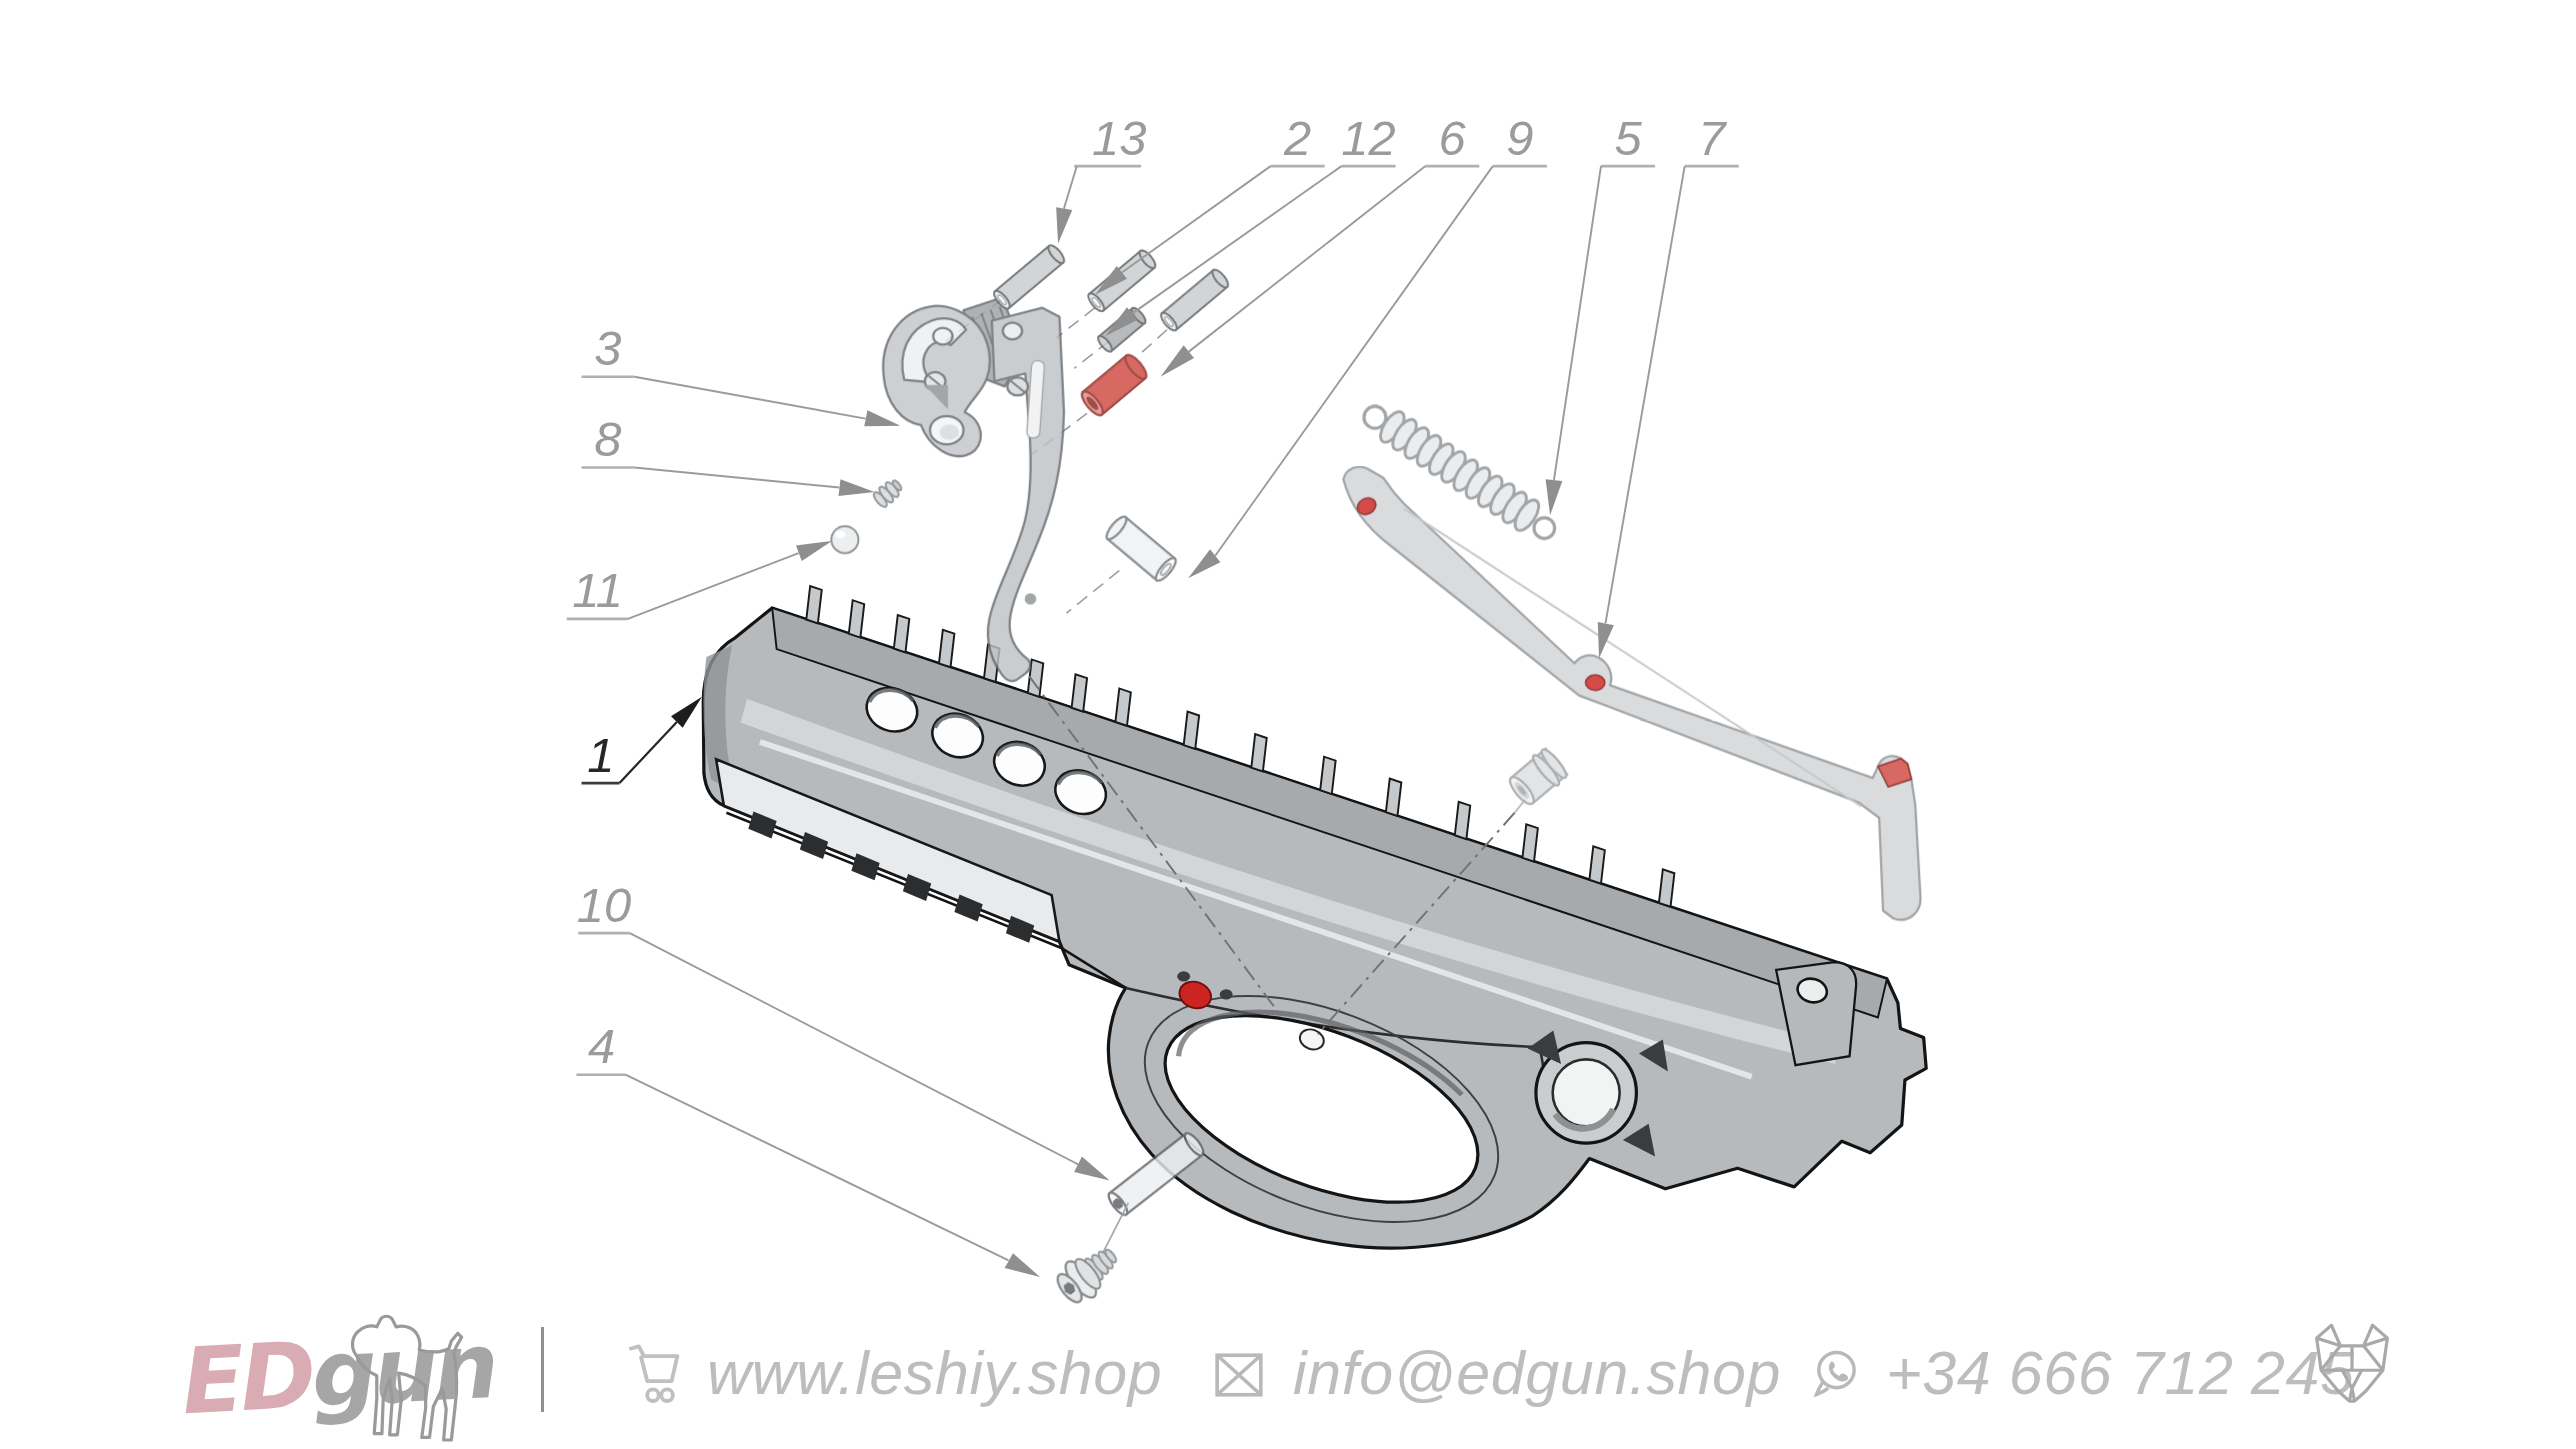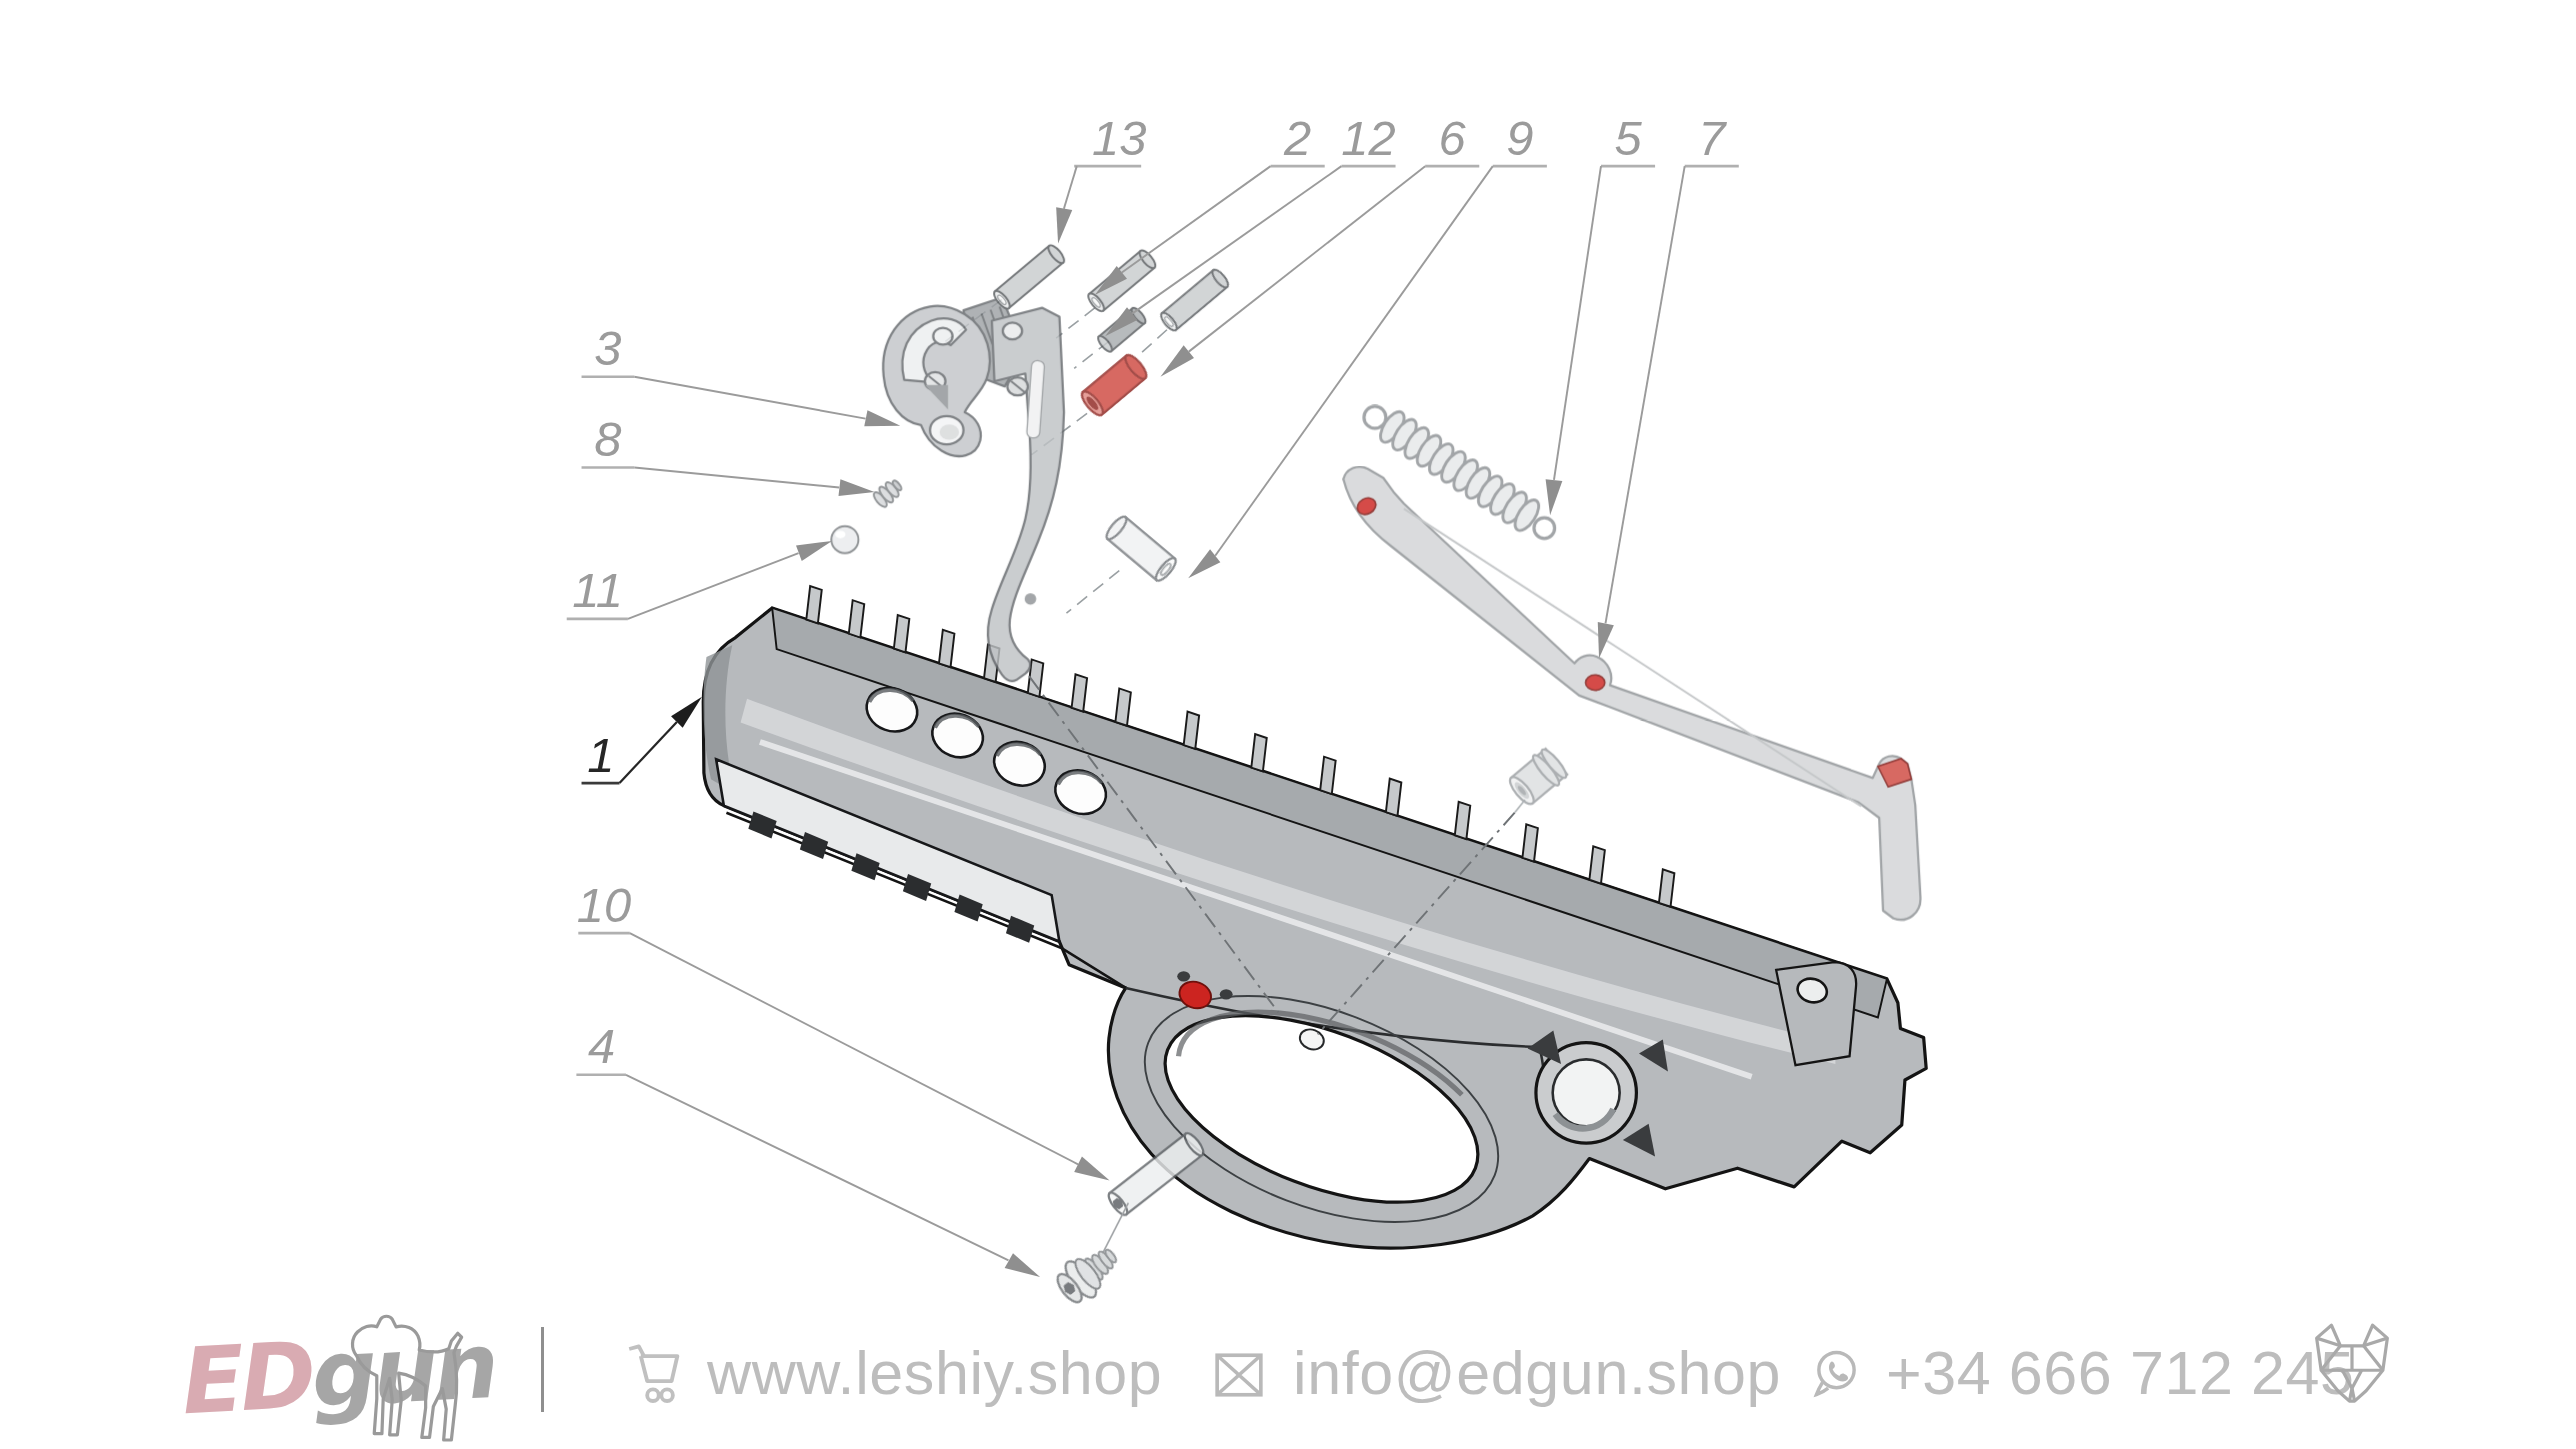--- a/index.html
+++ b/index.html
@@ -10,21 +10,21 @@
   .callout.dark{fill:#262626;}
   .leader{stroke:#9b9b9b;stroke-width:3;fill:none;}
   .leader.dark{stroke:#262626;stroke-width:3.5;}
   .uline{stroke:#b0b0b0;stroke-width:4;}
   .uline.dark{stroke:#3a3a3a;}
   .arrow{fill:#8f8f8f;stroke:none;}
   .arrow.dark{fill:#1d1d1d;}
   .outl{stroke:#141414;stroke-width:5;stroke-linejoin:round;}
   .part{stroke:#63676b;stroke-width:3.5;stroke-linejoin:round;}
   .footer-text{position:absolute;color:#bdbdbd;font-size:61px;font-weight:400;letter-spacing:0.6px;
-               font-family:"Liberation Sans",sans-serif;white-space:nowrap;}
+               font-family:"Liberation Sans",sans-serif;white-space:nowrap;font-style:italic;}
   .brand{position:absolute;left:182px;top:1321px;font-family:"DejaVu Sans",sans-serif;
          font-style:italic;font-weight:900;font-size:91px;letter-spacing:-3.9px;transform:rotate(-3deg);}
   .brand .p1{color:#d9abb2;}
   .brand .p2{color:#a6a6a6;}
   .divider{position:absolute;left:541px;top:1327px;width:3.2px;height:85px;background:#8f8f8f;}
   .icon{position:absolute;}
 </style>
 </head>
 <body>
 

